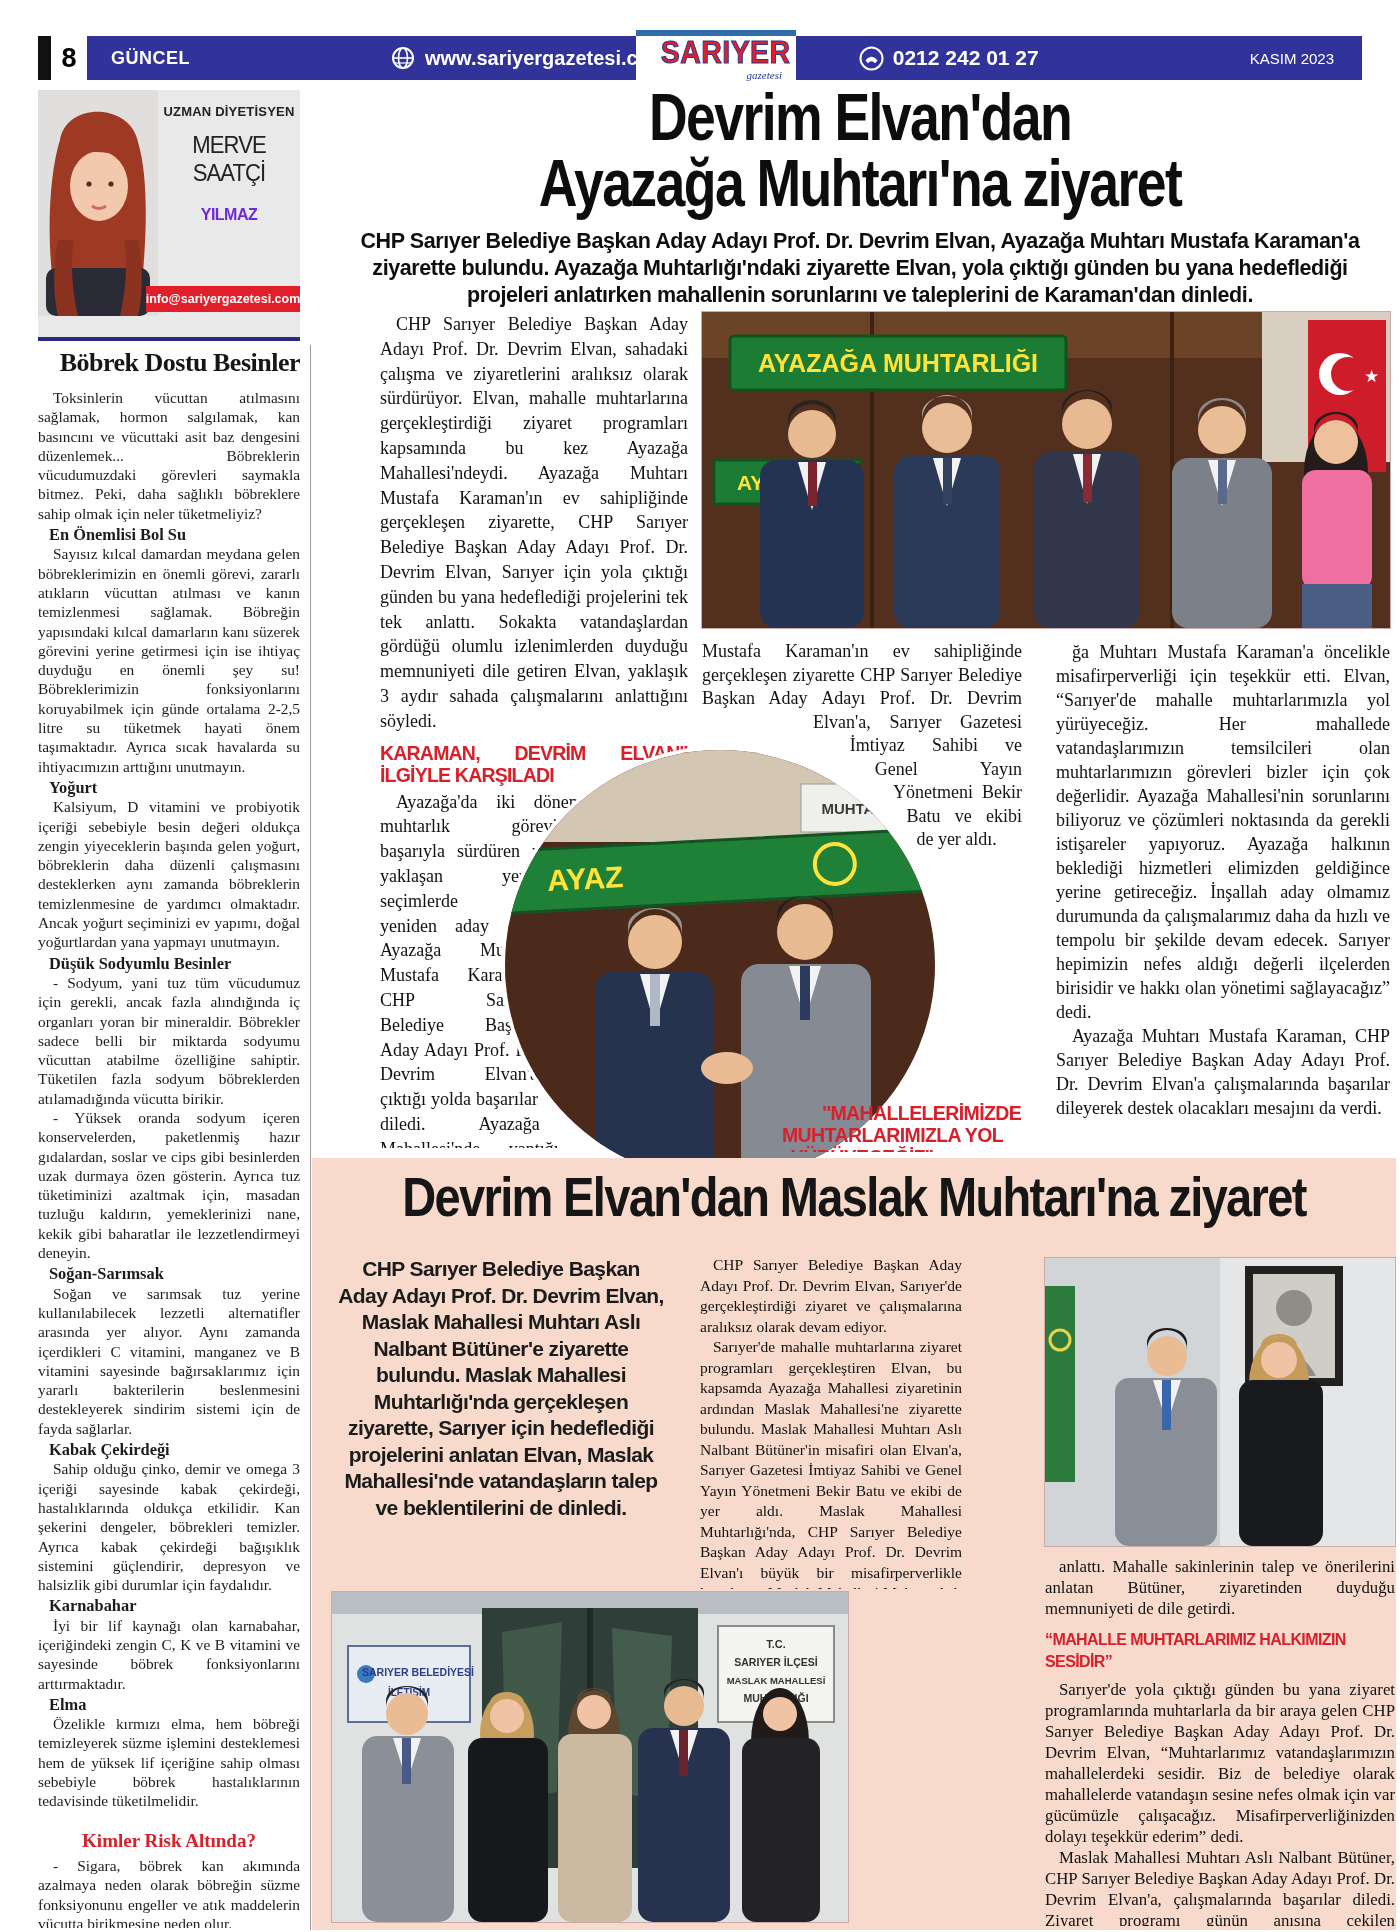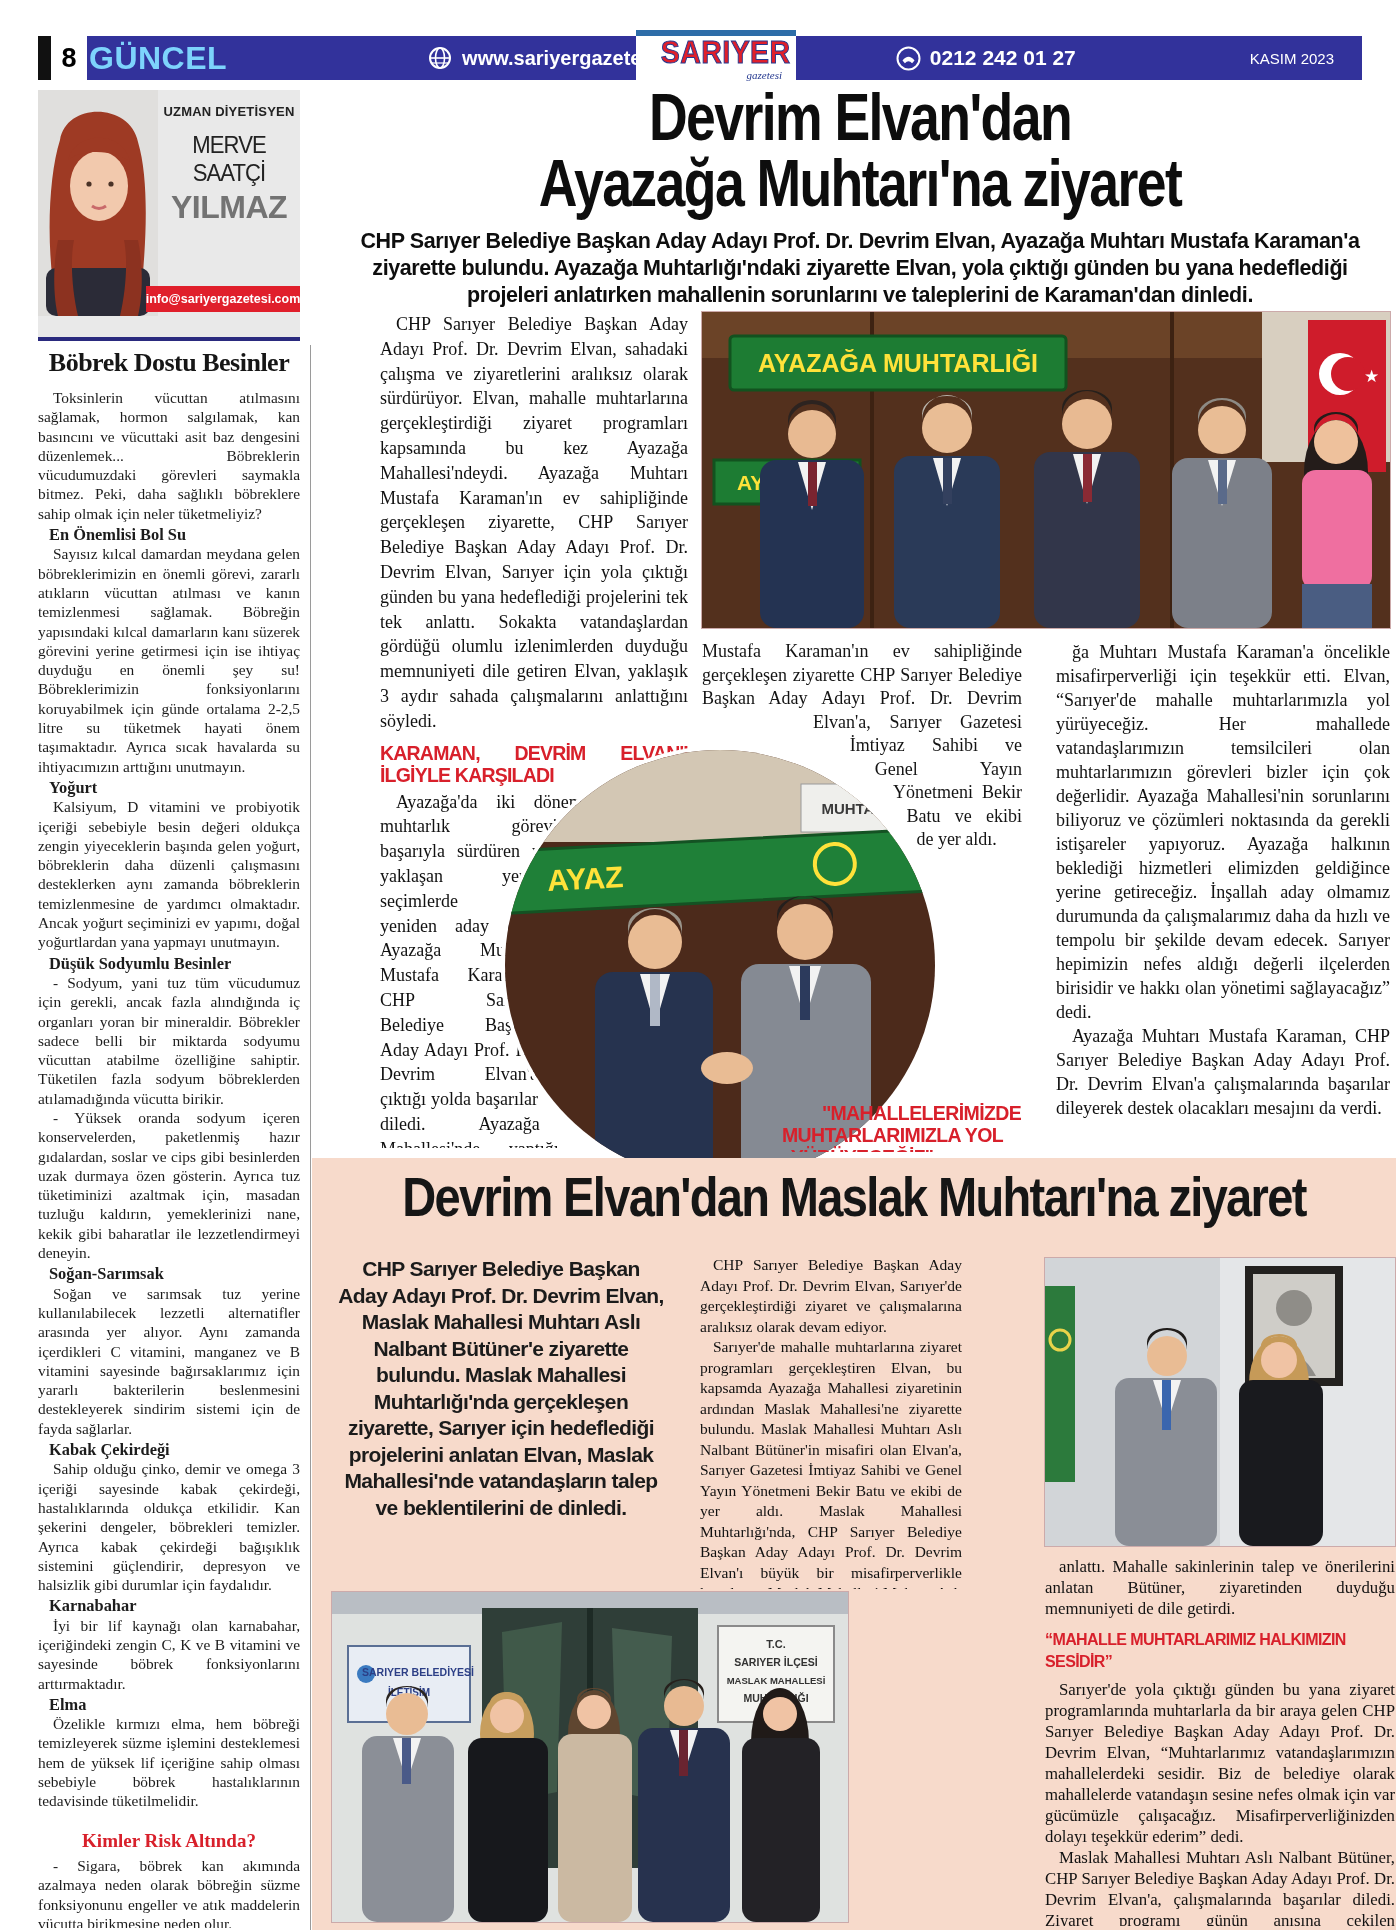--- a/index.html
+++ b/index.html
@@ -5,44 +5,44 @@
   html,body{margin:0;padding:0;background:#9a9a9a;}
   .page{position:relative;width:1400px;height:1932px;background:#ffffff;overflow:hidden;
         font-family:"Liberation Sans",sans-serif;color:#111;}
   .abs{position:absolute;}
 
   
   .hdr{left:38px;top:36px;width:1324px;height:44px;background:#32329b;display:flex;align-items:center;}
   .black-tab{width:13px;height:44px;background:#111;}
   .num-box{width:36px;height:44px;background:#fff;color:#000;font-weight:700;font-size:27px;
            display:flex;align-items:center;justify-content:center;}
-  .section-label{color:#7dd3fc;font-weight:700;font-size:32px;letter-spacing:.5px;margin-left:2px;}
+  .section-label{color:#ffffff;font-weight:700;font-size:18px;letter-spacing:.5px;margin-left:24px;}
   .hdr-center{display:flex;align-items:center;gap:9px;margin-left:200px;color:#fff;}
   .website{color:#fff;font-weight:700;font-size:20px;}
   .logo-box{position:absolute;left:598px;top:-6px;width:160px;height:56px;background:#fff;
             display:flex;flex-direction:column;align-items:flex-end;justify-content:flex-start;}
   .logo-strip{width:100%;height:6px;background:#2e6da8;}
   .logo-word{font-weight:700;font-size:31px;letter-spacing:.5px;color:#e01f2b;line-height:34px;
              -webkit-text-stroke:1px #24388f;transform:scaleX(.92);}
   .logo-sub{font-family:"Liberation Serif",serif;font-style:italic;font-size:11px;color:#24388f;
             line-height:10px;align-self:flex-end;margin-right:14px;}
   .phone-group{display:flex;align-items:center;gap:8px;margin-left:190px;color:#fff;}
   .phone-num{font-weight:700;font-size:21px;}
   .date-label{margin-left:auto;margin-right:28px;color:#fff;font-size:15px;}
 
   
   .author-card{left:38px;top:90px;width:262px;height:247px;background:#e9e9e9;border-bottom:4px solid #2a2a7e;}
   .author-photo{position:absolute;left:0;top:0;width:120px;height:226px;}
   .author-txt{position:absolute;left:122px;top:14px;width:138px;text-align:center;}
   .author-role{font-size:13px;font-weight:700;color:#222;letter-spacing:.2px;text-align:center;}
   .author-name{font-size:24px;color:#222;margin-top:12px;letter-spacing:-1px;transform:scaleX(.92);}
-  .author-surname{font-size:32px;font-weight:700;color:#737373;margin-top:2px;letter-spacing:-.5px;}
+  .author-surname{font-size:16px;font-weight:700;color:#6d28d9;margin-top:19px;letter-spacing:-.5px;}
   .email-bar{position:absolute;left:108px;top:196px;width:154px;height:26px;background:#e01f2b;color:#fff;
              font-weight:700;font-size:12.5px;display:flex;align-items:center;justify-content:center;}
-  .sb-title{left:38px;top:348px;width:262px;text-align:center;font-weight:700;font-size:26px;
+  .sb-title{left:38px;top:348px;width:262px;text-align:right;font-weight:700;font-size:26px;
             font-family:"Liberation Serif",serif;color:#161616;letter-spacing:-.5px;}
   .sb-body{left:38px;top:388px;width:262px;height:1540px;overflow:hidden;font-family:"Liberation Serif",serif;
            font-size:15.4px;line-height:19.3px;text-align:justify;color:#1c1c1c;}
   .sb-body p{margin:0;text-indent:15px;}
   .sb-h{margin:2px 0 0 0;font-size:16.4px;font-weight:700;text-indent:11px;font-family:"Liberation Serif",serif;}
   .sb-hred{margin:20px 0 6px 0;font-size:19px;font-weight:700;color:#d8202b;text-align:center;text-indent:0;
            font-family:"Liberation Serif",serif;}
   .vrule{left:310px;top:345px;width:1px;height:1585px;background:#9a9a9a;}
 
   

